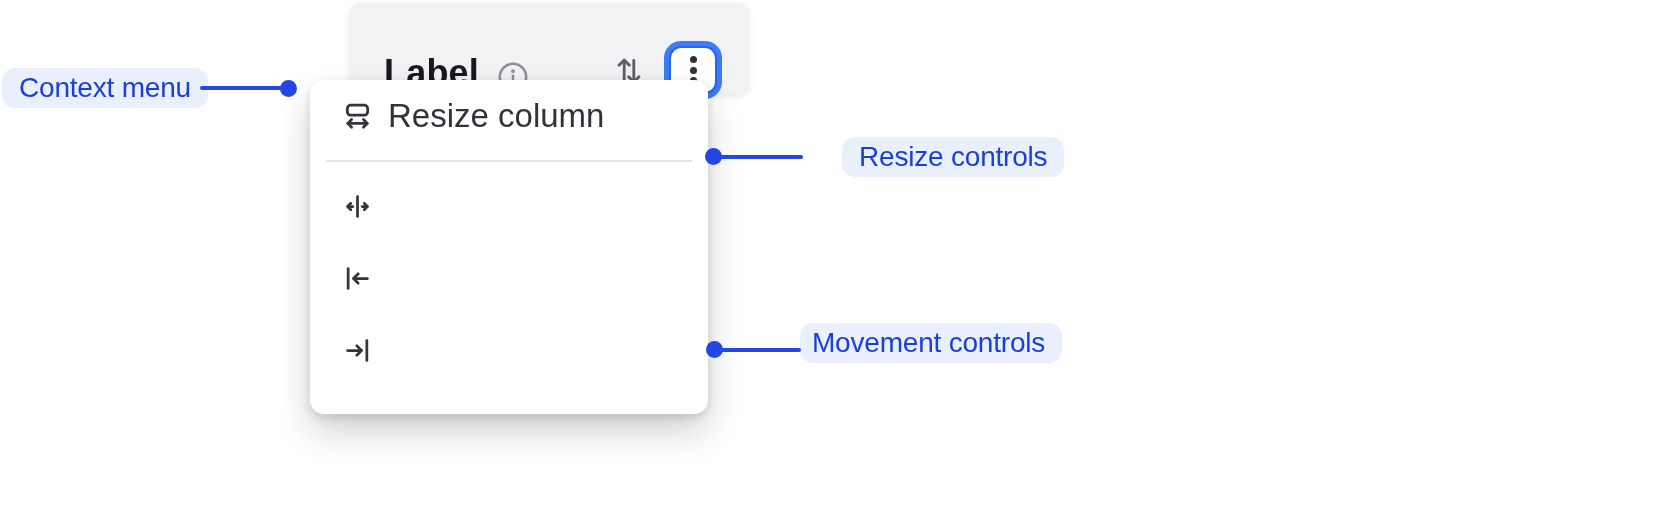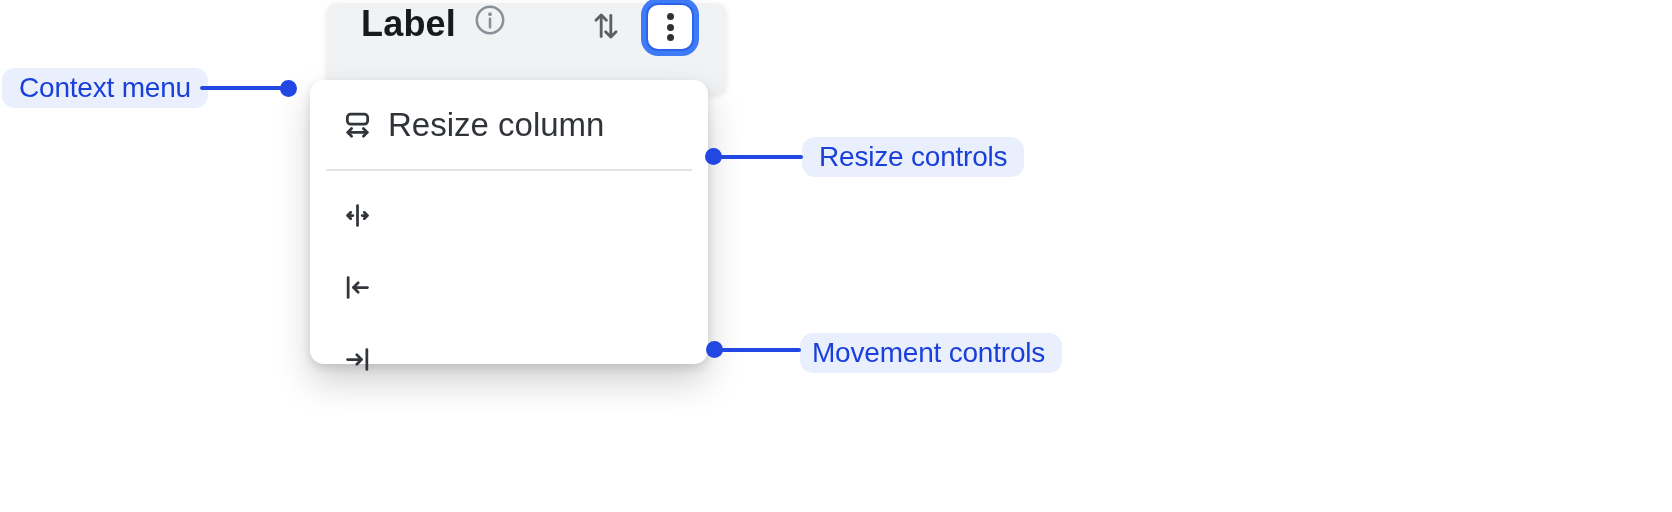--- a/index.html
+++ b/index.html
@@ -3,43 +3,43 @@
 <meta charset="utf-8">
 <style>
   html,body { margin:0; padding:0; background:#ffffff; }
   .canvas {
     position:relative; width:1672px; height:512px; background:#ffffff;
     font-family:"Liberation Sans","DejaVu Sans",sans-serif; overflow:hidden;
   }
 
   
   .col-header {
-    position:absolute; left:327px; top:3px; width:399px; height:91px;
+    position:absolute; left:350px; top:3px; width:399px; height:91px;
     background:#f1f2f3; border-radius:10px; box-sizing:border-box;
-    display:flex; align-items:flex-start; padding:0 32px 0 34px;
+    display:flex; align-items:flex-end; padding:0 32px 0 34px;
     box-shadow:0 2px 6px rgba(0,0,0,.10); z-index:1;
   }
   .col-header .hdr-label { font-size:36px; font-weight:700; color:#17191c; letter-spacing:.2px; }
   .info-icon { width:34px; height:34px; margin-left:17px; flex:none; }
   .hdr-spacer { flex:1; }
   .sort-btn { width:34px; height:46px; margin-right:23px; flex:none; background:none; border:none; padding:0; cursor:pointer; }
   .sort-btn svg { width:34px; height:46px; display:block; }
   .kebab-btn {
     width:48px; height:48px; flex:none; background:#fff; cursor:pointer;
     border:2.5px solid #2c63e8; border-radius:12px;
     box-shadow:0 0 0 5px #3d7bf7;
     display:flex; flex-direction:column; align-items:center; justify-content:center; gap:3.5px;
     box-sizing:border-box;
   }
   .kebab-dot { width:7px; height:7px; border-radius:50%; background:#2f3338; }
 
   
   .menu {
-    position:absolute; left:310px; top:80px; width:398px; height:284px;
-    background:#ffffff; border-radius:14px; box-sizing:border-box; padding-top:9px;
+    position:absolute; left:310px; top:80px; width:398px; height:334px;
+    background:#ffffff; border-radius:14px; box-sizing:border-box; padding-top:0;
     box-shadow:0 4px 10px rgba(0,0,0,.12), 0 18px 36px rgba(0,0,0,.18);
     z-index:2;
   }
   .menu-item {
     height:72px; display:flex; align-items:center; gap:14px;
     padding:0 20px 0 31px; font-size:33px; color:#303439; cursor:pointer;
     white-space:nowrap;
   }
   .menu-item svg { width:33px; height:33px; flex:none; }
   .menu-divider { height:2px; background:#e4e5e7; margin:8px 16px; }
@@ -51,25 +51,25 @@
     color:#1b40d9; font-size:28px; font-weight:400; letter-spacing:-.2px;
     white-space:nowrap; z-index:3;
   }
   .ann-line { position:absolute; height:4px; border-radius:2px; background:#2347e3; z-index:3; }
   .ann-dot  { position:absolute; width:17px; height:17px; border-radius:50%; background:#2347e3; z-index:4; }
 
   #pill-context  { left:2px;   top:68px;  }
   #line-context  { left:200px; top:86px;  width:88px; }
   #dot-context   { left:280px; top:80px;  }
 
-  #pill-resize   { left:802px; top:137px; }
+  #pill-resize   { left:842px; top:137px; }
   #line-resize   { left:713px; top:155px; width:90px; }
   #dot-resize    { left:705px; top:148px; }
 
-  #pill-movement { left:800px; top:333px;padding-left:12px; }
+  #pill-movement { left:800px; top:323px;padding-left:12px; }
   #line-movement { left:714px; top:348px; width:87px; }
   #dot-movement  { left:706px; top:341px; }
 
   .ic { fill:none; stroke:#32363b; stroke-width:2; stroke-linecap:round; stroke-linejoin:round; }
   .ic-gray { fill:none; stroke:#5c6066; stroke-width:2; stroke-linecap:round; stroke-linejoin:round; }
   .ic-info { fill:none; stroke:#8a9097; stroke-width:1.8; stroke-linecap:round; }
 </style>
 </head>
 <body>
 

